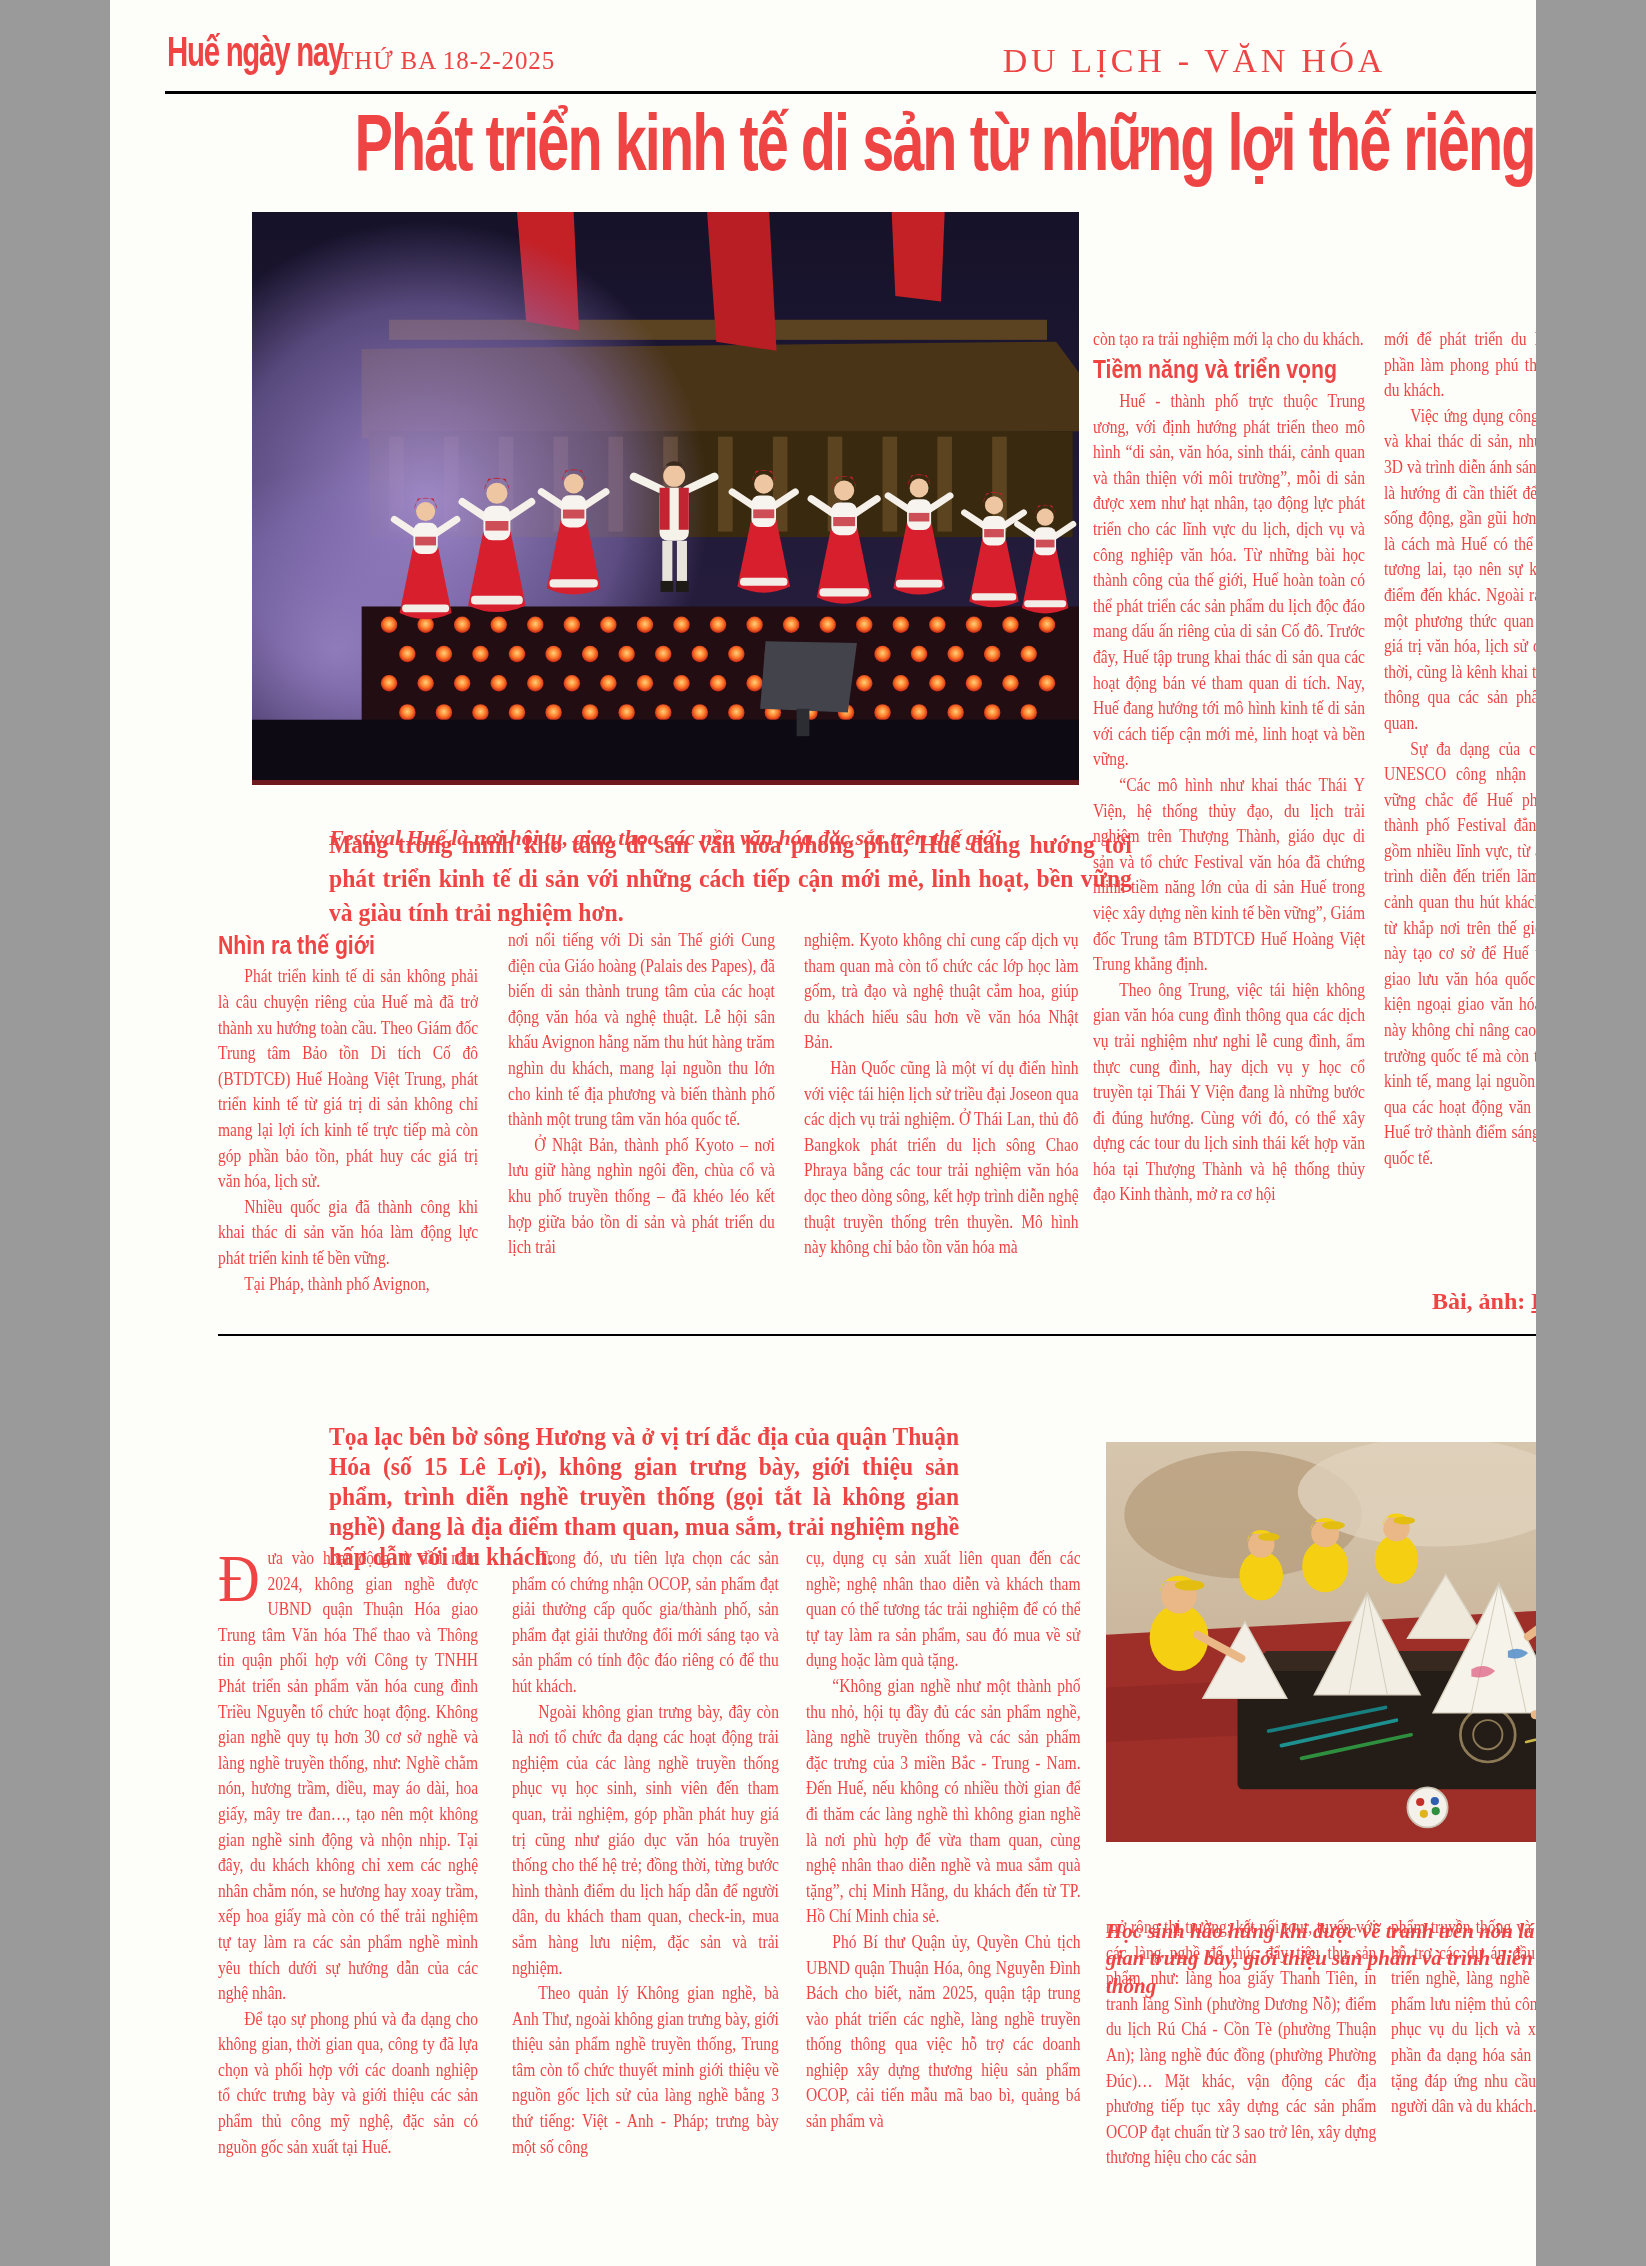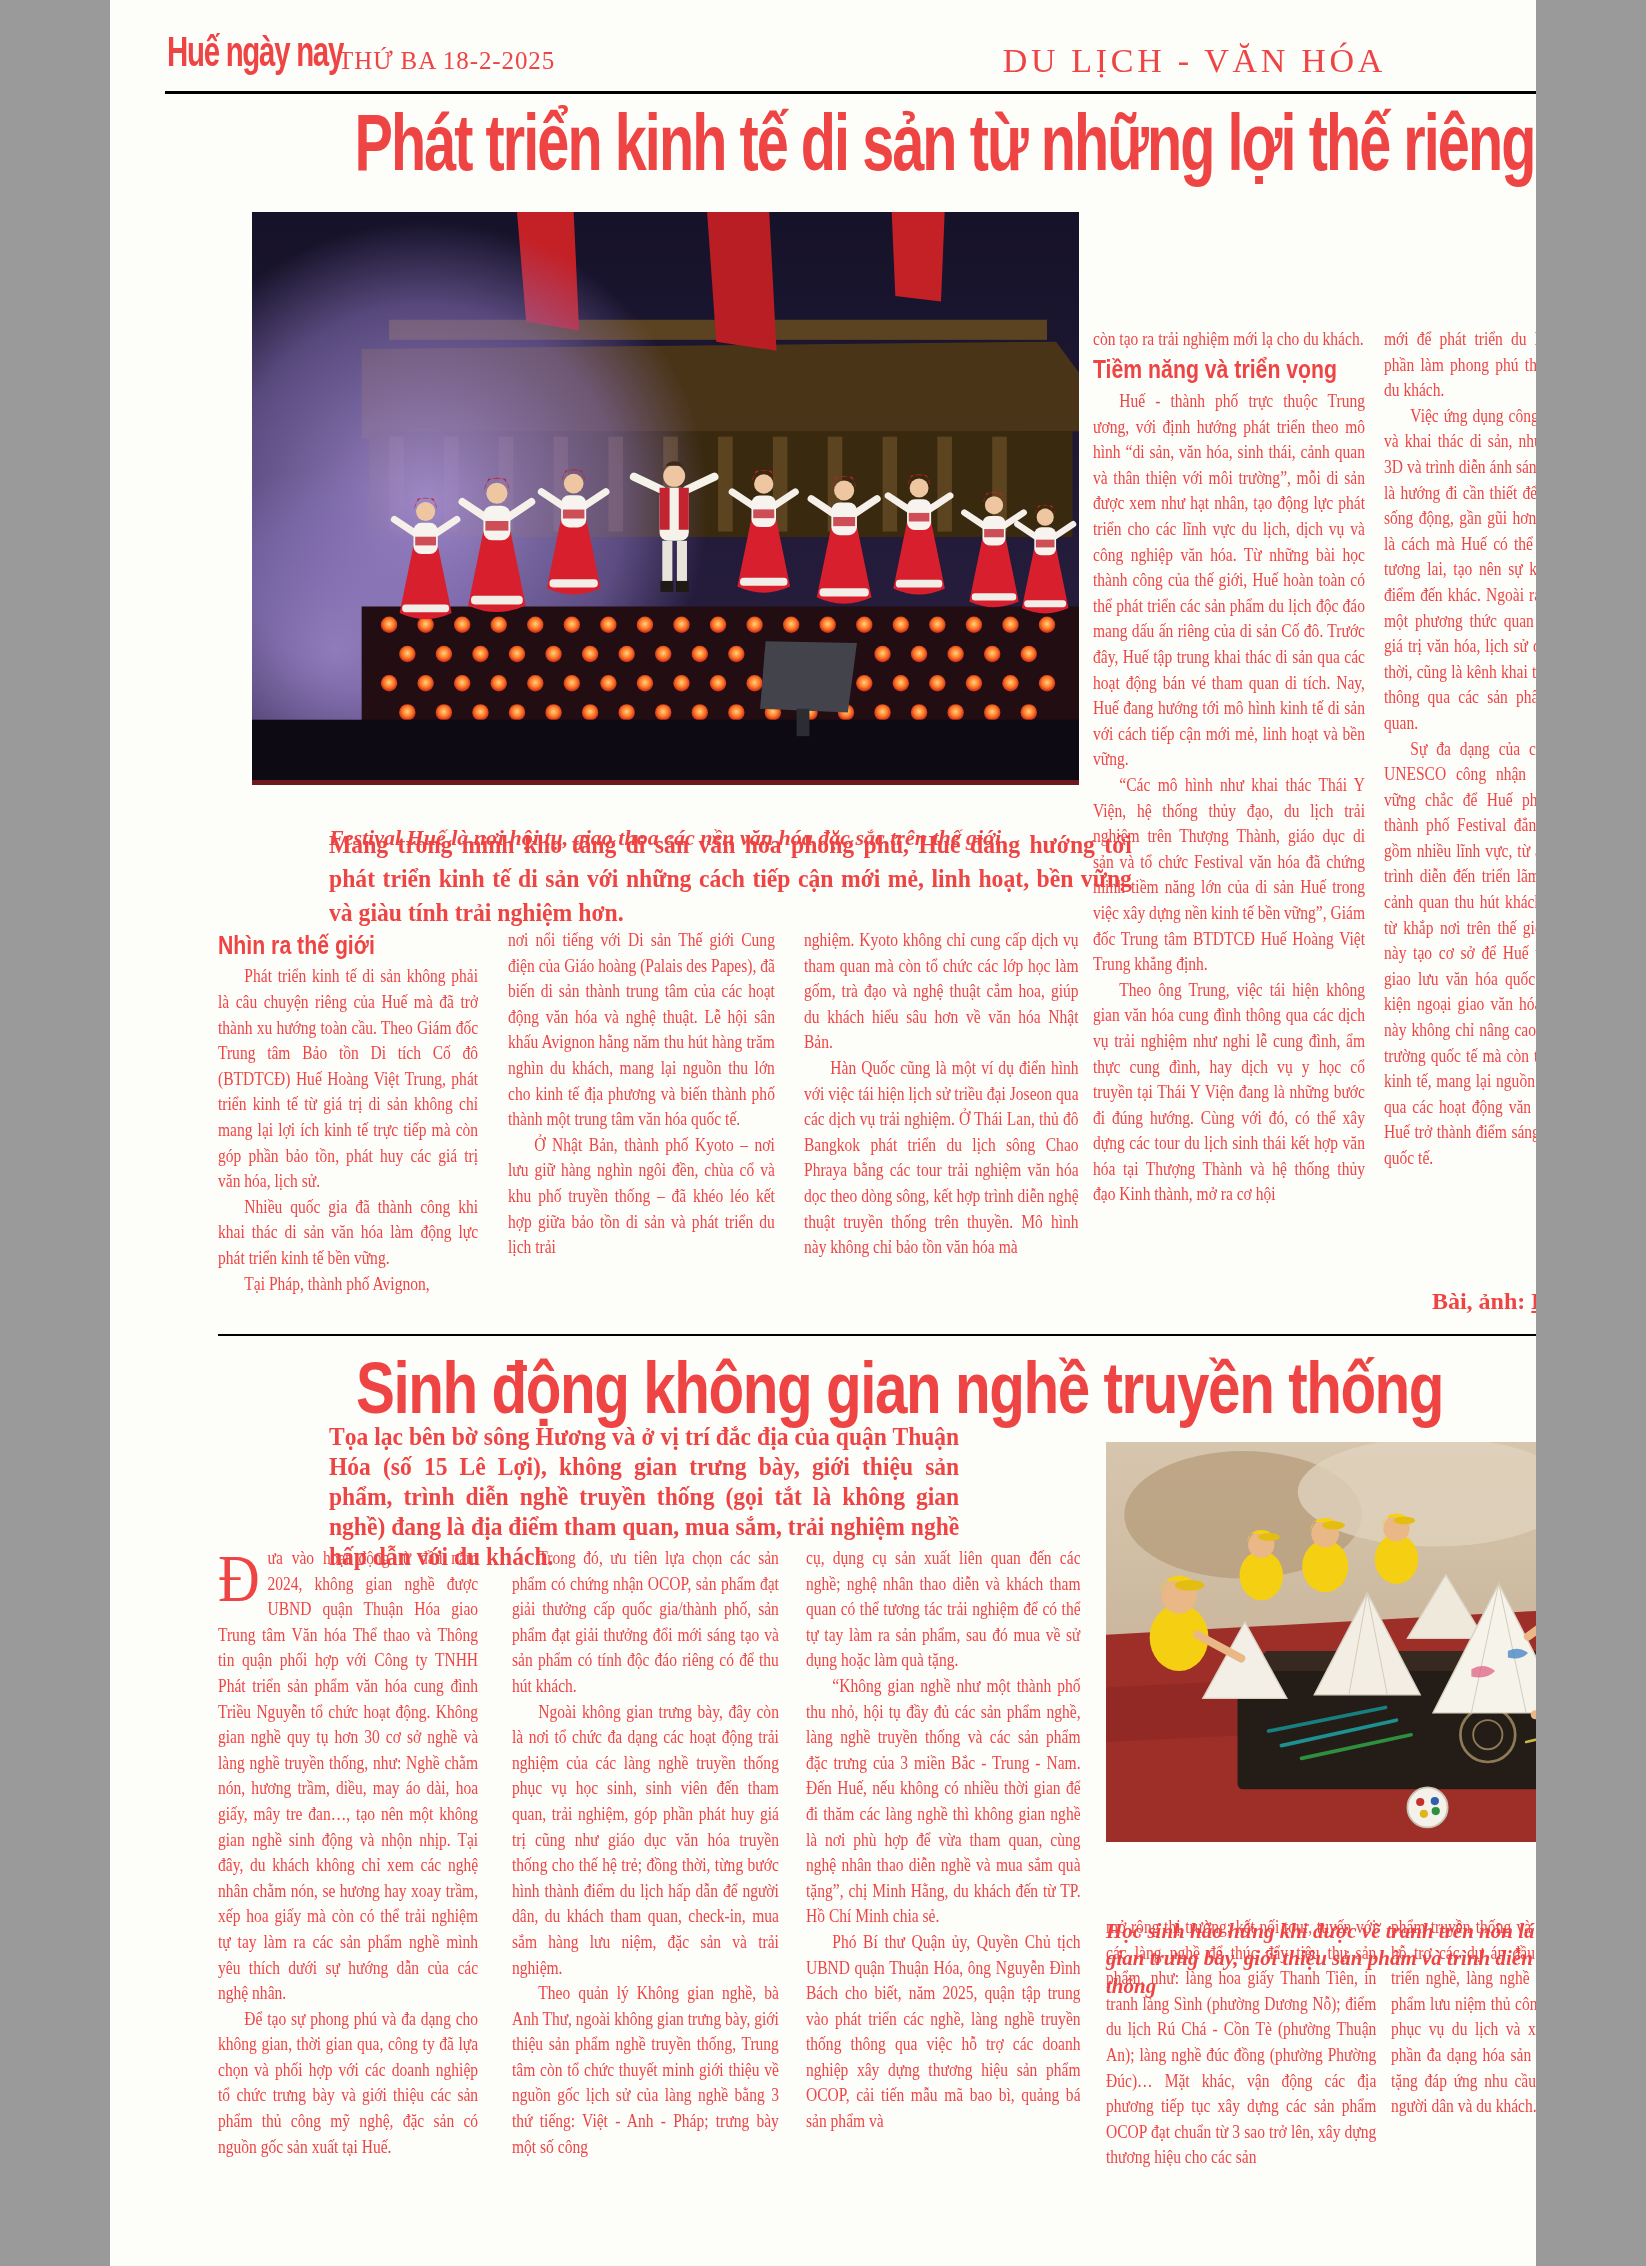--- a/index.html
+++ b/index.html
@@ -264,23 +264,20 @@
     <p>Việc ứng dụng công nghệ trong bảo tồn và khai thác di sản, như công nghệ số hóa 3D và trình diễn ánh sáng 3D mapping, cũng là hướng đi cần thiết để giúp di sản trở nên sống động, gần gũi hơn với thế hệ trẻ. Đây là cách mà Huế có thể kết nối quá khứ và tương lai, tạo nên sự khác biệt so với các điểm đến khác. Ngoài ra, giáo dục di sản là một phương thức quan trọng để truyền tải giá trị văn hóa, lịch sử đến thế hệ trẻ. Đồng thời, cũng là kênh khai thác kinh tế gián tiếp thông qua các sản phẩm và dịch vụ liên quan.</p>
     <p>Sự đa dạng của các di sản đã được UNESCO công nhận cũng tạo nền tảng vững chắc để Huế phát triển thành một thành phố Festival đẳng cấp quốc tế, bao gồm nhiều lĩnh vực, từ âm nhạc, nghệ thuật trình diễn đến triển lãm văn hóa - lịch sử, cảnh quan thu hút khách du lịch và nghệ sĩ từ khắp nơi trên thế giới. Kho tàng di sản này tạo cơ sở để Huế trở thành trung tâm giao lưu văn hóa quốc tế, tổ chức các sự kiện ngoại giao văn hóa quy mô lớn. Điều này không chỉ nâng cao vị thế của Huế trên trường quốc tế mà còn tạo cơ hội phát triển kinh tế, mang lại nguồn thu bền vững thông qua các hoạt động văn hóa và du lịch, đưa Huế trở thành điểm sáng trên bản đồ du lịch quốc tế.</p>
   </div>
   <div class="byline byline1">
     <span class="lbl">Bài, ảnh:</span>
     <span class="nm">LIÊN MINH</span>
   </div>
 
   <div class="article-divider"></div>
 
-  <div class="h2wrap">
-    <span class="ht">Sinh động không gian nghề truyền thống</span>
-  </div>
 
   <div class="lede lede2">Tọa lạc bên bờ sông Hương và ở vị trí đắc địa của quận Thuận Hóa (số 15 Lê Lợi), không gian trưng bày, giới thiệu sản phẩm, trình diễn nghề truyền thống (gọi tắt là không gian nghề) đang là địa điểm tham quan, mua sắm, trải nghiệm nghề hấp dẫn với du khách.</div>
 
   <div class="photo2">
     <svg viewBox="0 0 612 440" preserveAspectRatio="none">
       <defs>
         <linearGradient id="room" x1="0" y1="0" x2="0" y2="1">
           <stop offset="0" stop-color="#d7c6ae"></stop>
             <stop offset="1" stop-color="#bda88d"></stop>
         </linearGradient>

